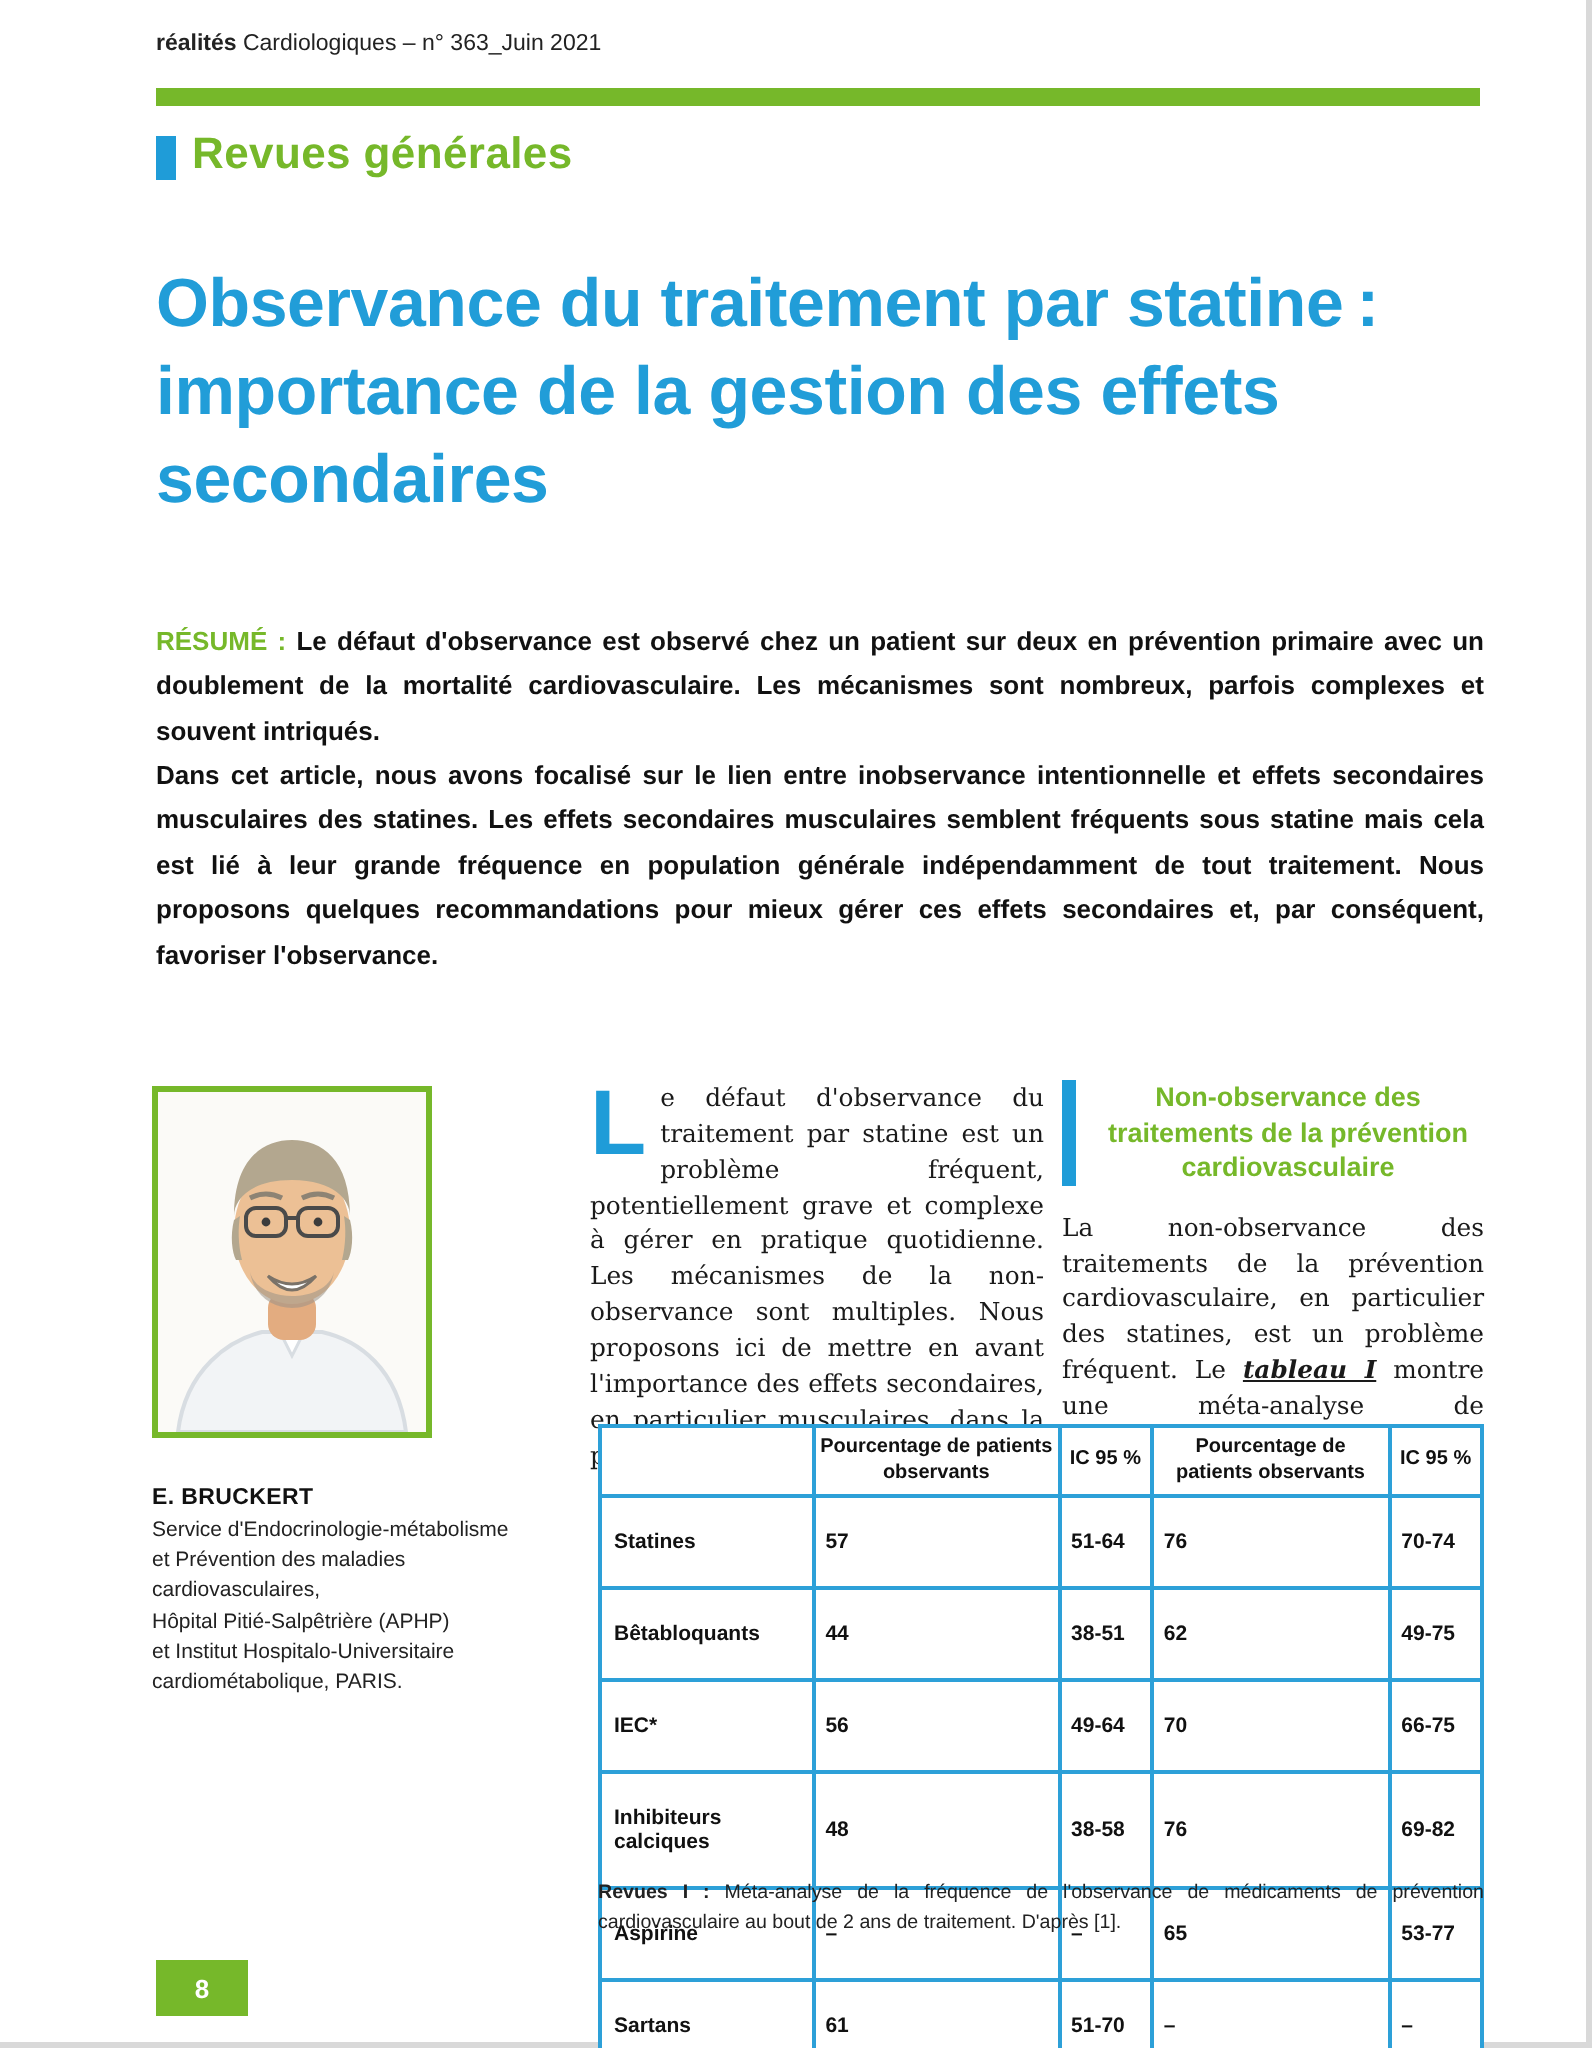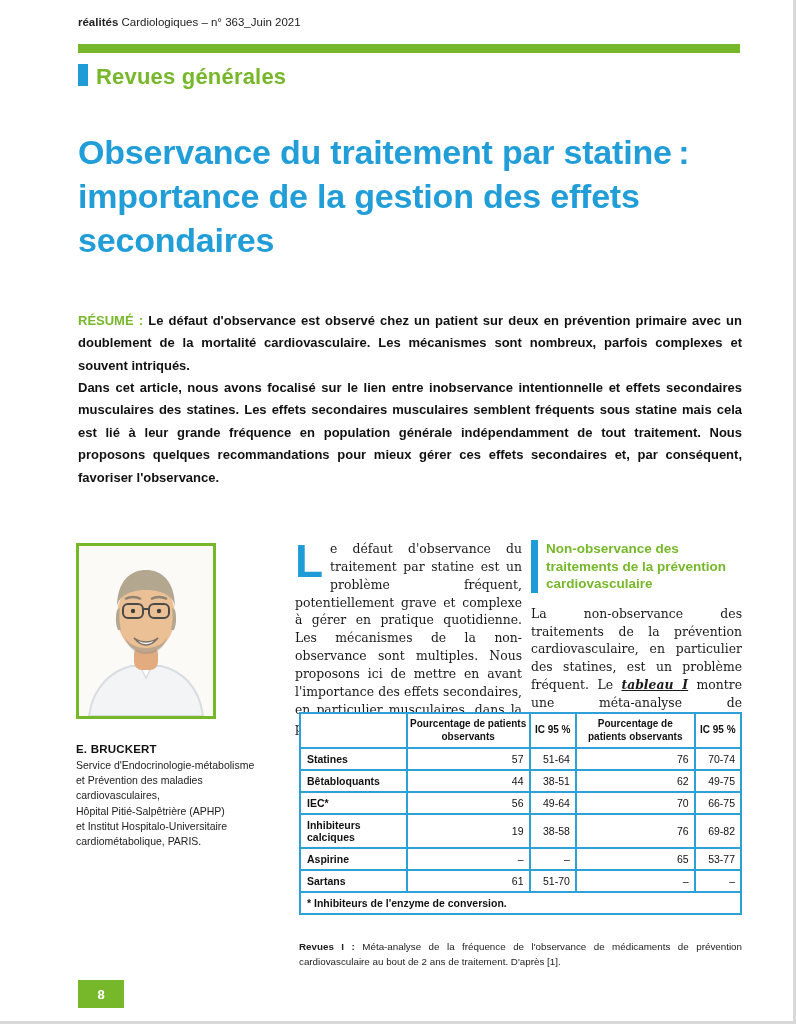--- a/index.html
+++ b/index.html
@@ -8,54 +8,54 @@
     position:relative; width:796px; height:1024px; margin:0 auto;
     background:#ffffff; overflow:hidden;
     font-family:"Liberation Sans", sans-serif; color:#111;
     box-shadow: inset -3px 0 0 #d9d9d9, inset 0 -3px 0 #d9d9d9;
   }
   
   .masthead { position:absolute; left:78px; top:16px; font-size:11.5px; color:#222; }
   .masthead .brand { font-weight:bold; }
   .rule-green { position:absolute; left:78px; top:44px; width:662px; height:9px; background:#76b82a; }
   
-  .kicker { position:absolute; left:78px; top:64px; display:flex; align-items:flex-start; gap:8px; }
+  .kicker { position:absolute; left:78px; top:64px; display:flex; align-items:flex-end; gap:8px; }
   .kicker .bluebar { width:10px; height:22px; background:#1f9cd8; }
   .kicker .kicker-label { color:#76b82a; font-weight:bold; font-size:22px; letter-spacing:0.2px; }
   
   .title { position:absolute; left:78px; top:130px; width:640px;
     color:#219dd8; font-weight:bold; font-size:34px; line-height:1.3; letter-spacing:-0.2px; }
   
   .resume { position:absolute; left:78px; top:310px; width:664px;
     font-size:13px; font-weight:bold; line-height:1.72; text-align:justify; color:#111; }
   .resume .resume-label { color:#76b82a; }
   
   .byline { position:absolute; left:76px; top:543px; width:206px; }
   .photo-frame { width:140px; height:176px; border:3px solid #76b82a; background:#fbfaf7; overflow:hidden; }
   .author-name { margin-top:24px; font-size:11.5px; font-weight:bold; letter-spacing:0.2px; }
   .affiliation { margin-top:3px; font-size:10.5px; line-height:1.45; color:#222; }
   
   .col-left { position:absolute; left:295px; top:540px; width:227px; }
   .col-right { position:absolute; left:531px; top:540px; width:211px; }
   .bodytext { font-family:"DejaVu Serif", serif; font-size:12.4px; line-height:1.44; text-align:justify; color:#1a1a1a; }
   .dropcap { float:left; color:#1f9cd8; font-family:"Liberation Sans", sans-serif;
     font-weight:bold; font-size:46px; line-height:0.82; margin:3px 7px 0 0; }
-  .green-head { display:flex; gap:8px; margin-bottom:12px; }
+  .green-head { display:flex; gap:8px; margin-bottom:12px;text-align:center; }
   .green-head .bluebar { flex:0 0 7px; background:#1f9cd8; }
   .green-head .green-head-label { color:#76b82a; font-weight:bold; font-size:13.5px; line-height:1.3; }
   .tbl-ref { font-weight:bold; font-style:italic;text-decoration:underline; }
   
   .table-wrap { position:absolute; left:299px; top:712px; width:443px; }
   table { border-collapse:collapse; width:100%; table-layout:fixed; }
-  th, td { border:2px solid #2da0d8; font-size:10.5px; padding:4px 5px; background:#fff; }
+  th, td { border:2px solid #2da0d8; font-size:10.5px; padding:16px 5px; background:#fff; }
   .group-row th { background:#2da0d8; color:#fff; font-weight:bold; font-size:11px; padding:4px 2px; text-align:center; }
   .group-row th + th { border-left:3px solid #ffffff; }
   .sub-row th { font-weight:bold; font-size:10px; text-align:center; line-height:1.25; padding:4px 2px; }
   tbody th { text-align:left; font-weight:bold; font-size:10.5px; padding-left:6px; }
-  tbody td { text-align:right; font-weight:normal; }
+  tbody td { text-align:left; font-weight:bold; }
   tfoot td { text-align:left; font-weight:bold; font-size:10.5px; padding-left:6px; }
   .caption { position:absolute; left:299px; top:940px; width:443px; font-size:9.8px; line-height:1.5; color:#222; text-align:justify; }
   .caption .cap-bold { font-weight:bold; }
   
   .page-num { position:absolute; left:78px; top:980px; width:46px; height:28px;
     background:#76b82a; color:#fff; font-weight:bold; font-size:13px;
     display:flex; align-items:center; justify-content:center; }
 </style>
 </head>
 <body>
@@ -159,21 +159,21 @@
         </tr>
         <tr>
           <th>IEC*</th>
           <td>56</td>
           <td>49-64</td>
           <td>70</td>
           <td>66-75</td>
         </tr>
         <tr>
           <th>Inhibiteurs calciques</th>
-          <td>19</td>
+          <td>48</td>
           <td>38-58</td>
           <td>76</td>
           <td>69-82</td>
         </tr>
         <tr>
           <th>Aspirine</th>
           <td>–</td>
           <td>–</td>
           <td>65</td>
           <td>53-77</td>

